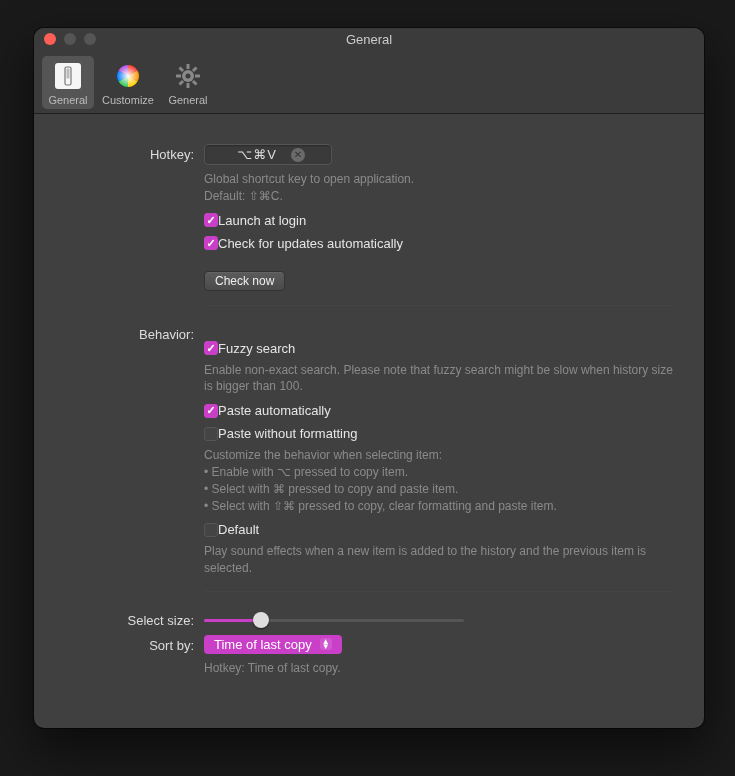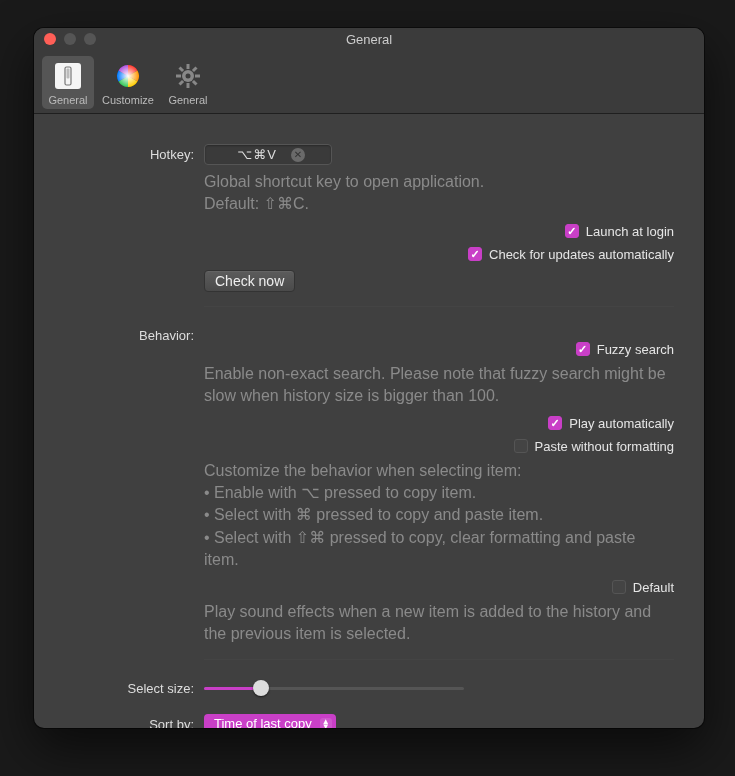--- a/index.html
+++ b/index.html
@@ -111,30 +111,29 @@
   }
   .hotkey-box .keys { color: #ddd; letter-spacing: 1px; font-size: 13px; }
   .hotkey-box .clear {
     width: 14px; height: 14px; border-radius: 50%;
     background: #6a6a6a; color: #333;
     display: inline-flex; align-items: center; justify-content: center;
     font-size: 10px; line-height: 1;
   }
   .help {
     color: #8a8a8a;
-    font-size: 16px;
+    font-size: 12px;
     line-height: 1.4;
     margin-top: 6px;
   }
   .check-row {
     display: flex;
     align-items: center;
-    gap: 7px;
+    gap: 0;
     margin-top: 8px;
-    justify-content: flex-end;
   }
   .checkbox {
     width: 14px; height: 14px;
     border-radius: 3px;
     border: 1px solid #555;
     background: #444;
     display: inline-flex;
     align-items: center;
     justify-content: center;
     flex-shrink: 0;
@@ -152,22 +151,22 @@
   }
   .check-label { color: #e5e5e5; font-size: 13px; }
   .btn {
     display: inline-block;
     background: #555;
     background: linear-gradient(#5c5c5c,#4a4a4a);
     border: 1px solid #333;
     border-radius: 4px;
     color: #eee;
     padding: 2px 10px;
-    font-size: 14px;
-    margin-top: 8px;
+    font-size: 12px;
+    margin-top: 20px;
     box-shadow: 0 1px 0 rgba(255,255,255,0.05) inset;
   }
   hr.sep {
     border: none;
     border-top: 1px solid #444;
     margin: 14px 0 14px 0;
   }
   .slider-wrap {
     position: relative;
     width: 260px;
@@ -195,21 +194,21 @@
     width: 16px; height: 16px;
     border-radius: 50%;
     background: #ddd;
     box-shadow: 0 1px 2px rgba(0,0,0,0.6);
   }
   .select {
     display: inline-flex;
     align-items: center;
     background: #c93fc7;
     border-radius: 4px;
-    padding: 2px 4px 2px 10px;
+    padding: 2px 10px 2px 10px;
     color: #fff;
     font-size: 13px;
     gap: 8px;
   }
   .select .arrows {
     display: flex;
     flex-direction: column;
     align-items: center;
     line-height: 5px;
     font-size: 8px;
@@ -322,21 +321,21 @@
       <div class="lbl">Behavior:</div>
       <div class="field">
         <div class="check-row" style="margin-top:17px;">
           <span class="checkbox checked"></span>
           <span class="check-label">Fuzzy search</span>
         </div>
         <div class="help">Enable non-exact search. Please note that fuzzy search might be slow when history size is bigger than 100.</div>
 
         <div class="check-row">
           <span class="checkbox checked"></span>
-          <span class="check-label">Play automatically</span>
+          <span class="check-label">Paste automatically</span>
         </div>
         <div class="check-row">
           <span class="checkbox"></span>
           <span class="check-label">Paste without formatting</span>
         </div>
         <div class="help">
           <div>Customize the behavior when selecting item:</div>
           <div>• Enable with ⌥ pressed to copy item.</div>
           <div>• Select with ⌘ pressed to copy and paste item.</div>
           <div>• Select with ⇧⌘ pressed to copy, clear formatting and paste item.</div>
@@ -356,21 +355,21 @@
       <div class="lbl">Select size:</div>
       <div class="field">
         <div class="slider-wrap">
           <div class="slider-track"></div>
           <div class="slider-fill"></div>
           <div class="slider-thumb"></div>
         </div>
       </div>
     </div>
 
-    <div class="row section-block" style="margin-top:16px;">
+    <div class="row section-block" style="margin-top:5px;">
       <div class="lbl">Sort by:</div>
       <div class="field">
         <div class="select">
           <span>Time of last copy</span>
           <span class="arrows">
             <span>▲</span>
               <span>▼</span>
           </span>
         </div>
         <div class="help">Hotkey: Time of last copy.</div>

